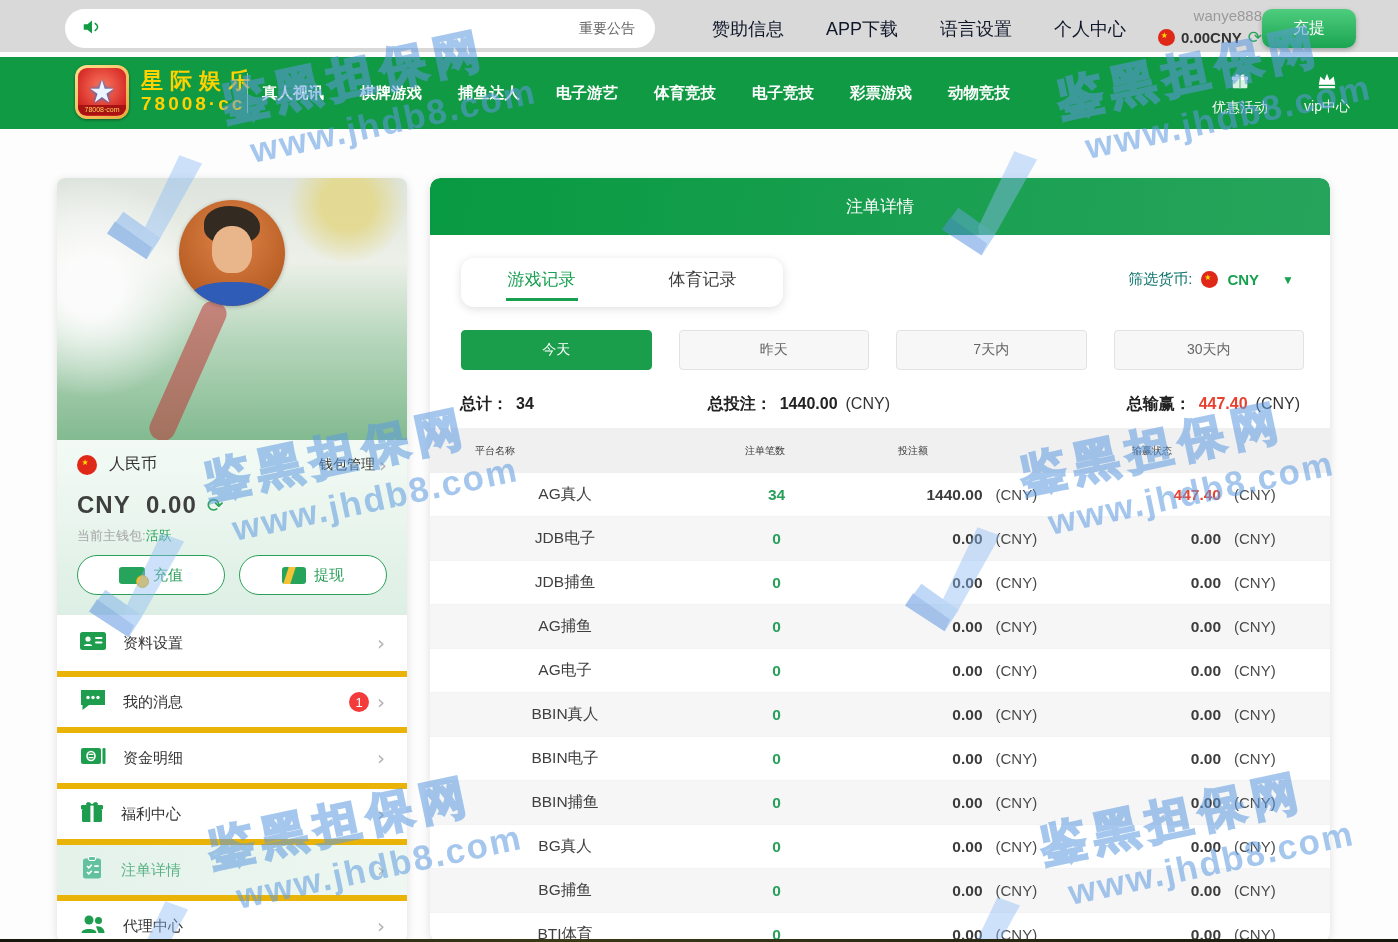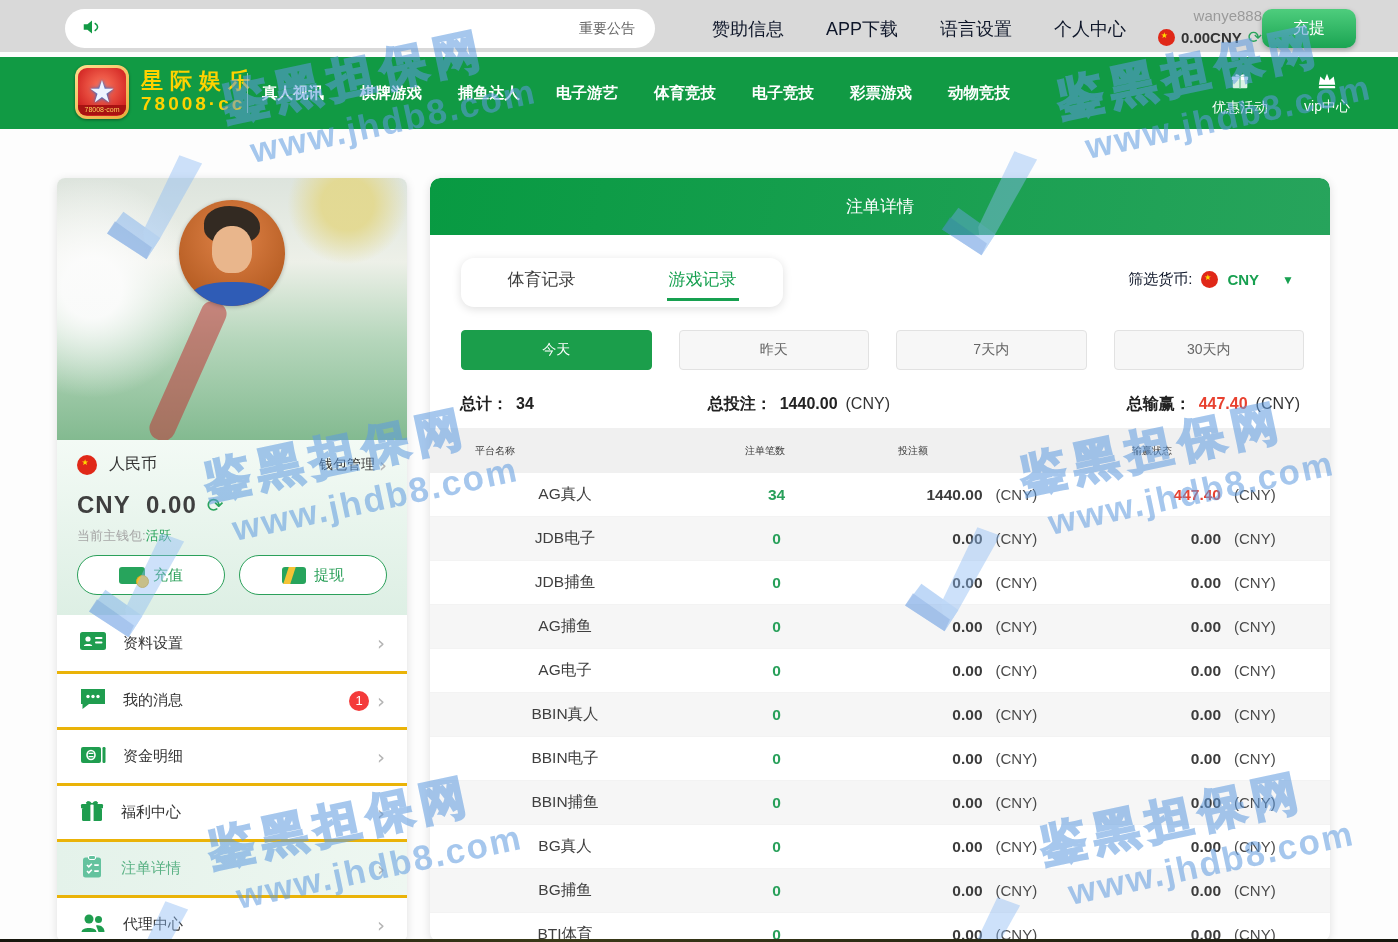--- a/index.html
+++ b/index.html
@@ -82,41 +82,41 @@
   .w-btns { display:flex; gap:14px; margin-top:10px; }
   .w-btn { flex:1; height:40px; border:1px solid #2ba05a; border-radius:21px; background:#fff; color:#2ba05a; font-size:15px;
            display:flex; align-items:center; justify-content:center; gap:8px; cursor:pointer; font-family:inherit; }
   .mini-card { width:26px; height:17px; border-radius:3px; background:#27a45c; position:relative; }
   .mini-card .coin { position:absolute; right:-4px; bottom:-4px; width:13px; height:13px; border-radius:50%; background:#f5c335; border:1px solid #e0a91b; }
   .mini-wallet { width:24px; height:17px; border-radius:3px; background:#27a45c; position:relative; }
   .mini-wallet .slash { position:absolute; left:4px; top:0; width:7px; height:17px; background:#f5c335; transform:skewX(-18deg); }
 
   
   .menu { background:#fff; }
-  .menu-item { height:56px; display:flex; align-items:center; padding:0 22px; border-top:3px solid #eab308; cursor:pointer; position:relative; }
+  .menu-item { height:56px; display:flex; align-items:center; padding:0 22px; border-top:6px solid #eab308; cursor:pointer; position:relative; }
   .menu-item:first-child { border-top:none; }
   .menu-label { font-size:15px; color:#333; margin-left:16px; }
   .menu-right { margin-left:auto; display:flex; align-items:center; gap:8px; }
   .menu-item.active { background:linear-gradient(90deg,#e4f2ea,#eef7f1); }
   .menu-item.active .menu-label { color:#5bb285; }
   .msg-badge { width:20px; height:20px; border-radius:50%; background:#f43b3b; color:#fff; font-size:13px; display:flex; align-items:center; justify-content:center; }
 
   
   .main { position:absolute; left:430px; top:178px; width:900px; height:764px; background:#fff; border-radius:10px;
           box-shadow:0 2px 10px rgba(0,0,0,.12); overflow:hidden; }
   .m-header { height:57px; background:linear-gradient(100deg,#089a42,#27a45c); border-radius:10px 10px 0 0;
               display:flex; align-items:center; justify-content:center; color:#fff; font-size:17px; }
   .tabs-pill { position:absolute; left:31px; top:80px; width:322px; height:49px; background:#fff; border-radius:13px;
                box-shadow:0 2px 10px rgba(0,0,0,.13); display:flex; align-items:stretch; }
   .tab { flex:1; display:flex; align-items:center; justify-content:center; font-size:17px; color:#3c3c3c; cursor:pointer; }
   .tab .t-inner { padding:4px 2px 7px 2px; border-bottom:3px solid transparent; }
   .tab.active { color:#17a050; }
   .tab.active .t-inner { border-bottom-color:#17a050; }
   .cur-filter { position:absolute; right:36px; top:92px; display:flex; align-items:center; gap:9px; }
-  .cur-filter .cf-label { font-size:15px; color:#0f172a; }
+  .cur-filter .cf-label { font-size:15px; color:#0f766e; }
   .cur-filter .cf-val { font-size:15px; font-weight:bold; color:#17a050; }
   .cf-arrow { color:#17a050; font-size:12px; margin-left:14px; cursor:pointer; }
   .date-row { position:absolute; left:31px; top:152px; width:843px; display:flex; gap:27px; }
   .date-btn { flex:1; height:40px; border-radius:4px; background:#f7f7f7; border:1px solid #e2e2e2; color:#666; font-size:14px; cursor:pointer; font-family:inherit; }
   .date-btn.active { background:#1b9e4b; border-color:#1b9e4b; color:#fff; }
   .summary { position:absolute; left:0; top:208px; width:100%; padding:0 30px; display:grid; grid-template-columns:1.15fr 1.55fr 1.2fr; align-items:center; height:36px; }
   .summary .grp { display:flex; align-items:baseline; gap:8px; font-size:16px; color:#222; }
   .summary .grp.right { justify-content:flex-end; }
   .s-label { font-weight:bold; }
   .s-val { font-weight:bold; }
@@ -341,25 +341,25 @@
             <span class="chev">›</span>
           </span>
       </div>
     </div>
   </div>
 
   <div class="main">
     <div class="m-header">注单详情</div>
 
     <div class="tabs-pill">
+      <div class="tab active">
+          <span class="t-inner">游戏记录</span>
+        </div>
       <div class="tab">
           <span class="t-inner">体育记录</span>
-        </div>
-      <div class="tab active">
-          <span class="t-inner">游戏记录</span>
         </div>
     </div>
 
     <div class="cur-filter">
       <span class="cf-label">筛选货币:</span>
       <i class="flag">
           <b>★</b>
         </i>
       <span class="cf-val">CNY</span>
       <span class="cf-arrow">▼</span>

